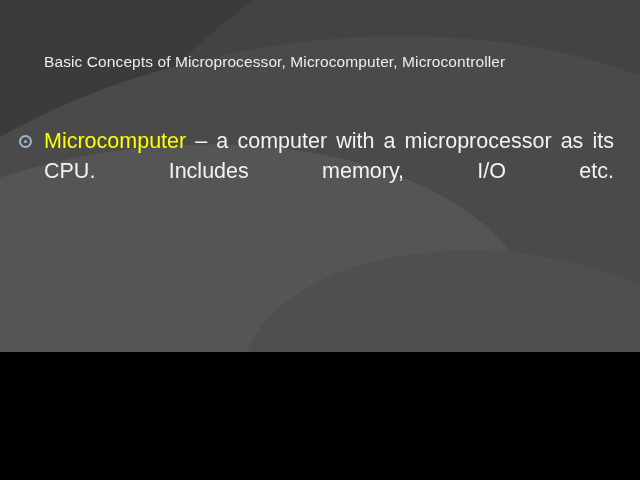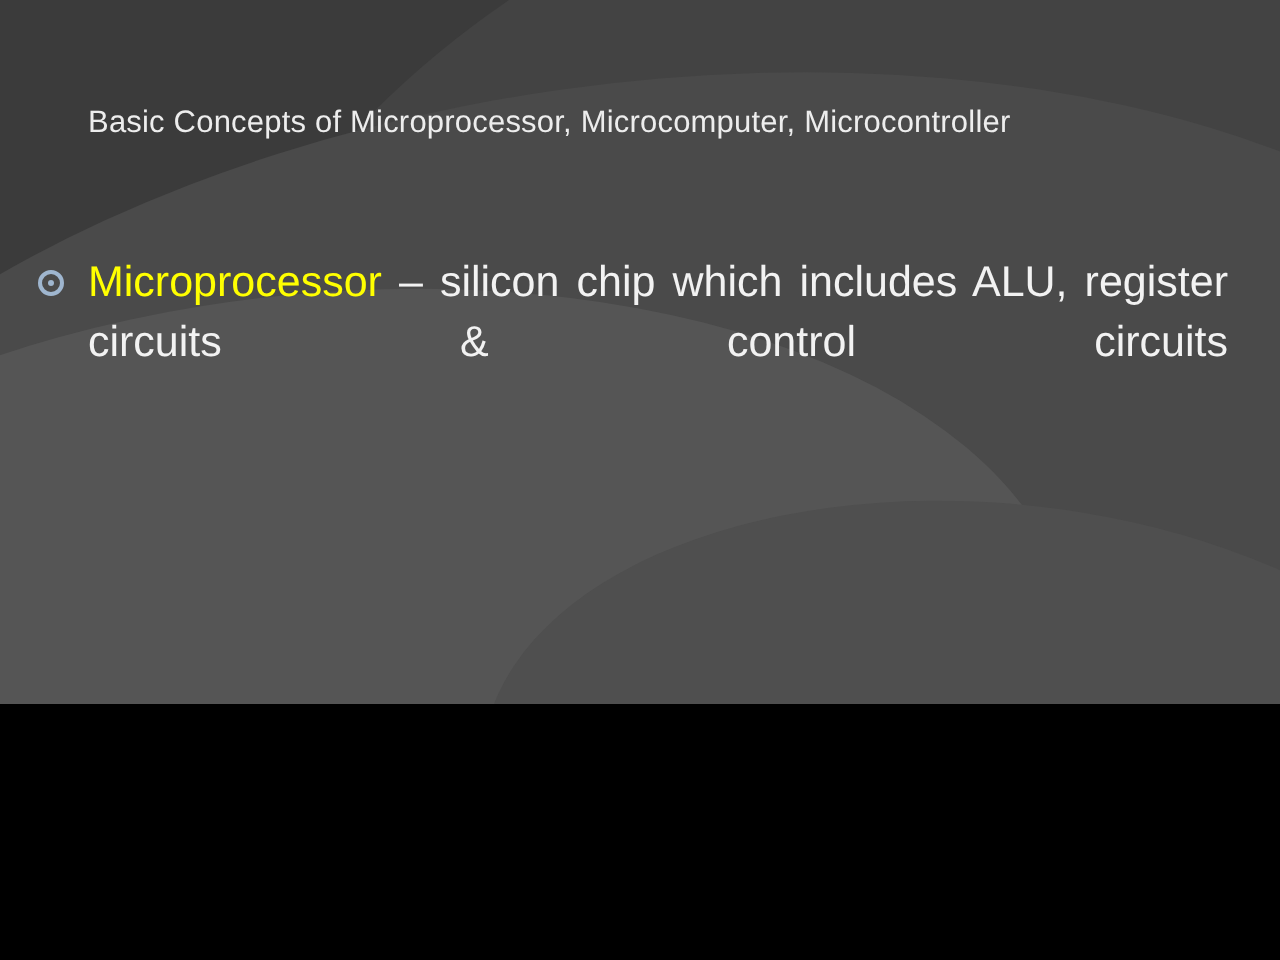--- a/index.html
+++ b/index.html
@@ -130,22 +130,22 @@
   <div class="swoosh-a"></div>
   <div class="swoosh-b"></div>
   <div class="swoosh-c"></div>
   <div class="swoosh-d"></div>
 
   <div class="content">
     <div class="title">Basic Concepts of Microprocessor, Microcomputer, Microcontroller</div>
 
     <div class="bullets">
 
-
       <div class="bullet">
         <span class="bullet-icon"></span>
-        <div class="bullet-text"><span class="term">Microprocessor</span><span> – silicon chip which includes ALU, register circuits &amp; control circuits</span></div>
+        <div class="bullet-text"><span class="term">Microcomputer</span><span> –  a  computer  with  a microprocessor as its CPU. Includes memory, I/O etc.</span></div>
       </div>
+
 
 
     </div>
   </div>
 </div>
 
 </body></html>

